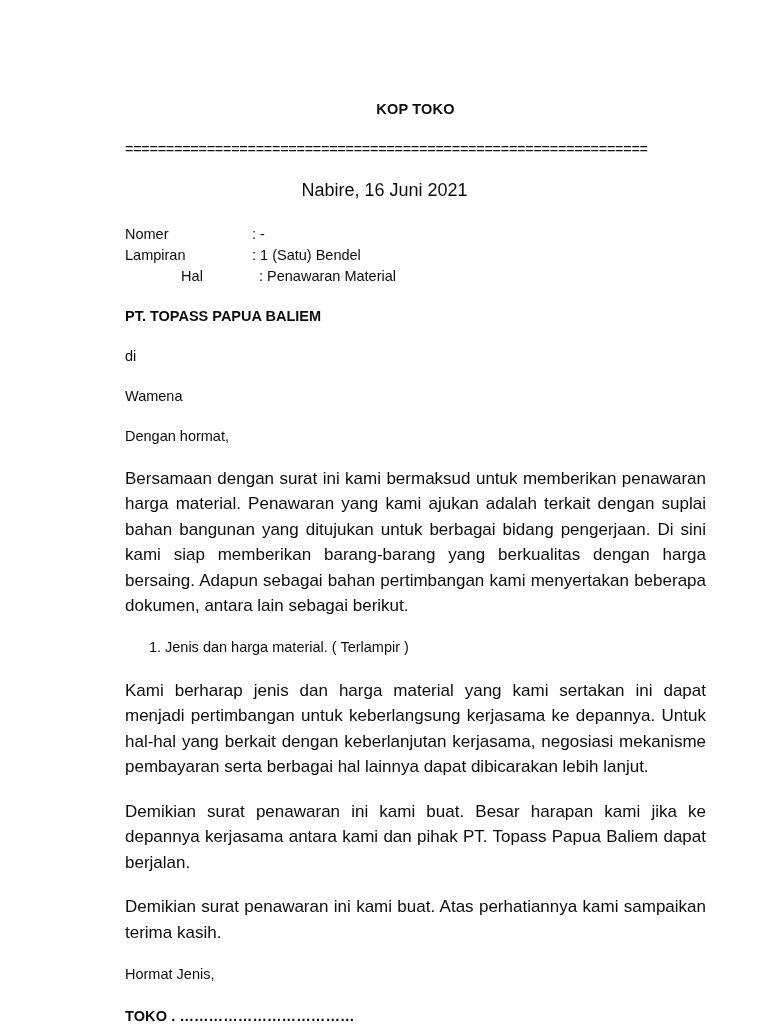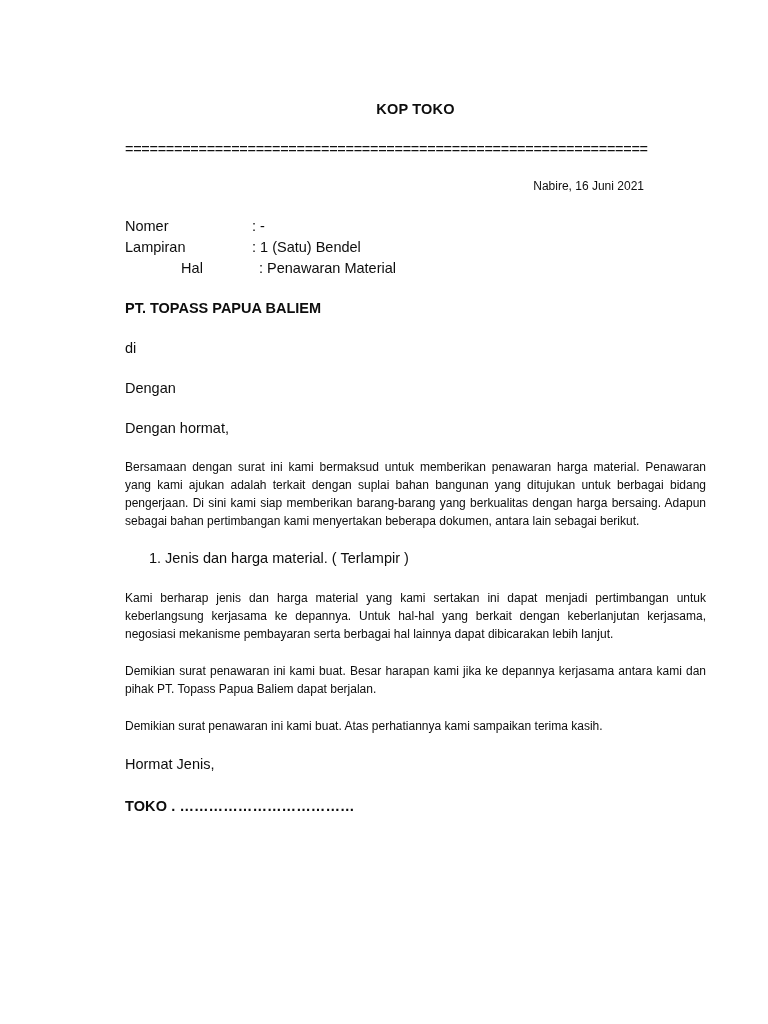--- a/index.html
+++ b/index.html
@@ -48,22 +48,22 @@
     padding-top: 21px;
     font-size: 14.5px;
     line-height: 1.28;
     letter-spacing: -0.3px;
     word-break: break-all;
     white-space: normal;
     color: #111;
   }
 
   .date-line {
-    text-align: right;
-    font-size: 12px;
+    text-align: center;
+    font-size: 18px;
     margin: 0;
     padding-top: 21px;
     padding-right: 62px;
     line-height: 1.3;
   }
 
   
   .meta {
     margin: 0;
     padding-top: 21px;
@@ -91,21 +91,21 @@
   
   .block {
     font-size: 14.5px;
     line-height: 1.45;
     margin: 0;
     padding-top: 19px;
   }
   .block.bold { font-weight: bold; }
 
   .para {
-    font-size: 12px;
+    font-size: 17px;
     line-height: 1.5;
     text-align: justify;
     text-justify: inter-word;
     margin: 0;
     padding-top: 19px;
   }
 
   
   .numlist {
     margin: 0;
@@ -160,21 +160,21 @@
         <span class="meta-label">Hal</span>
         <span class="meta-value">: Penawaran Material</span>
       </div>
     </div>
 
 
     <div class="block bold">PT. TOPASS PAPUA BALIEM</div>
 
     <div class="block">di</div>
 
-    <div class="block">Dengan</div>
+    <div class="block">Wamena</div>
 
     <div class="block">Dengan hormat,</div>
 
     <div class="para">Bersamaan dengan surat ini kami bermaksud untuk memberikan penawaran harga material. Penawaran yang kami ajukan adalah terkait dengan suplai bahan bangunan yang ditujukan untuk berbagai bidang pengerjaan. Di sini kami siap memberikan barang-barang yang berkualitas dengan harga bersaing. Adapun sebagai bahan pertimbangan kami menyertakan beberapa dokumen, antara lain sebagai berikut.</div>
 
     <div class="numlist">
       <div class="numlist-item">
         <span class="numlist-marker">1.</span>
         <span class="numlist-text">Jenis dan harga material. ( Terlampir )</span>
       </div>

